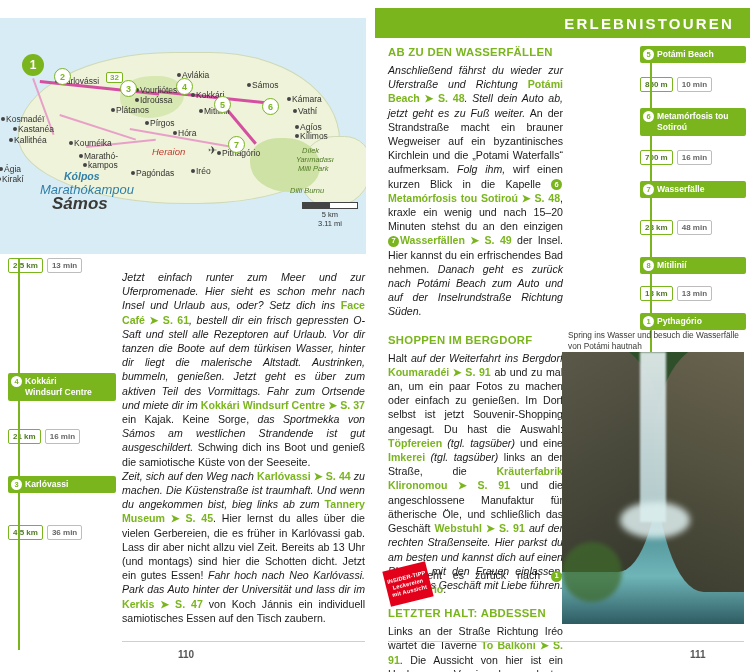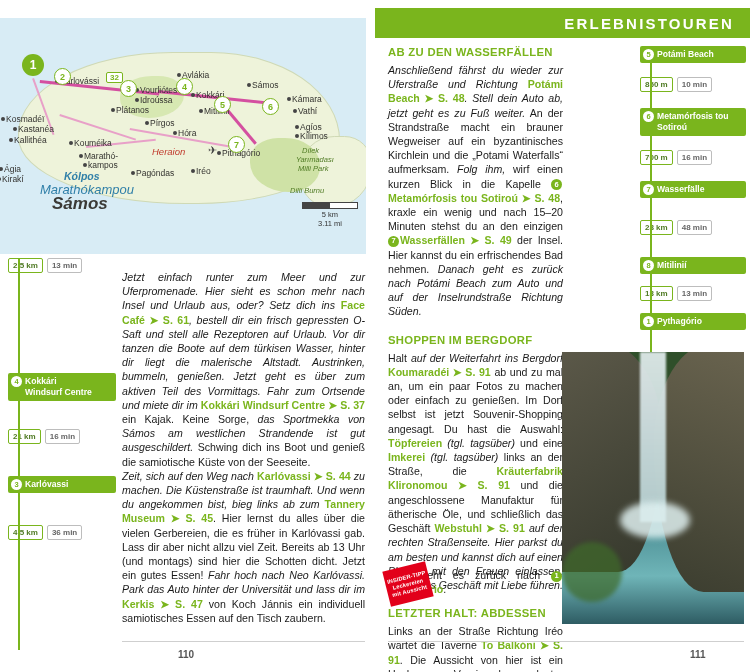--- a/index.html
+++ b/index.html
@@ -391,20 +391,21 @@
       <div class="legbox">13 km</div>
       <div class="legbox time">13 min</div>
     </div>
 
     <div class="stopbar" style="margin-top:12px;">
       <span class="sn">1</span>
       <span>Pythagório</span>
     </div>
   </div>
 
+  <div class="photocap">Spring ins Wasser und besuch die Wasserfälle von Potámi hautnah</div>
   <div class="photo">
     <div class="water"></div>
     <div class="rockL"></div>
     <div class="rockR"></div>
     <div class="fall"></div>
     <div class="foam"></div>
     <div class="green"></div>
   </div>
 
   <div class="footrule r"></div>

